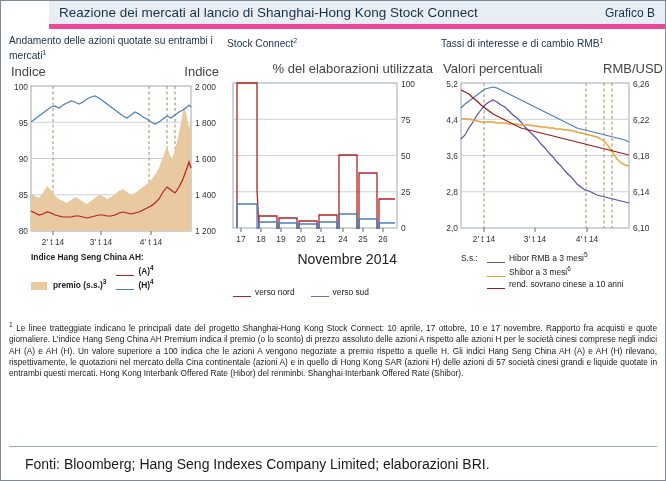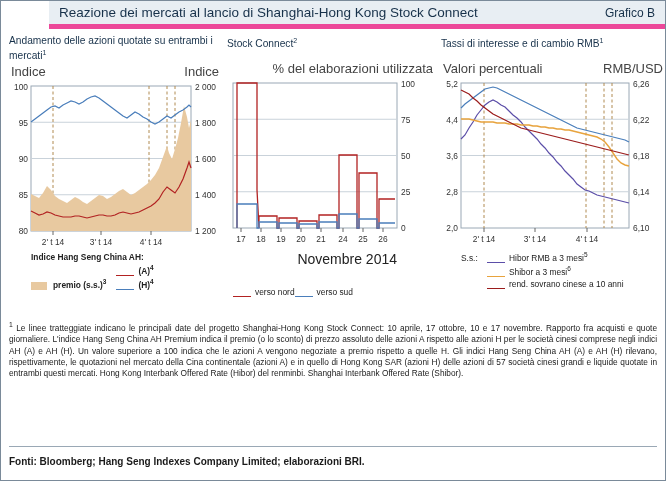--- a/index.html
+++ b/index.html
@@ -71,22 +71,22 @@
     position: absolute;
     left: 8px; right: 8px;
     top: 318px;
     font-size: 8.3px;
     line-height: 11.4px;
     color: #1a1a1a;
     text-align: justify;
   }
   .footnotes sup { font-size: 6.8px; }
   .sources {
-    position:absolute; left:8px; top:455px;
-    font-size: 10px; color:#1a1a1a;font-weight:bold;
+    position:absolute; left:24px; top:455px;
+    font-size: 14px; color:#1a1a1a;
   }
   .hrule {
     position:absolute; left:8px; right:8px; top:445px;
     border-top:1px solid #9aa8b5;
   }
   .xcaption { font-size:14px; text-align:right; color:#222; margin-top:1px; }
 </style>
 </head>
 <body>
 
@@ -229,21 +229,21 @@
             <text x="74" y="165">20</text>
             <text x="94" y="165">21</text>
             <text x="116" y="165">24</text>
             <text x="136" y="165">25</text>
             <text x="156" y="165">26</text>
           </g>
         </svg>
       </div>
       <div class="xcaption" style="width:170px;margin-top:-6px;">Novembre 2014</div>
       <div class="legend" style="margin-left:6px;margin-top:6px;">
-        <div style="display:flex;gap:0;margin-top:20px;">
+        <div style="display:flex;gap:16px;margin-top:20px;">
           <div class="lrow">
             <span class="swatchbox">
                 <span class="sw-line" style="border-color:#b22222"></span>
               </span>
             <span class="lbl">verso nord</span>
           </div>
           <div class="lrow">
             <span class="swatchbox">
                 <span class="sw-line" style="border-color:#4a7ebb"></span>
               </span>

